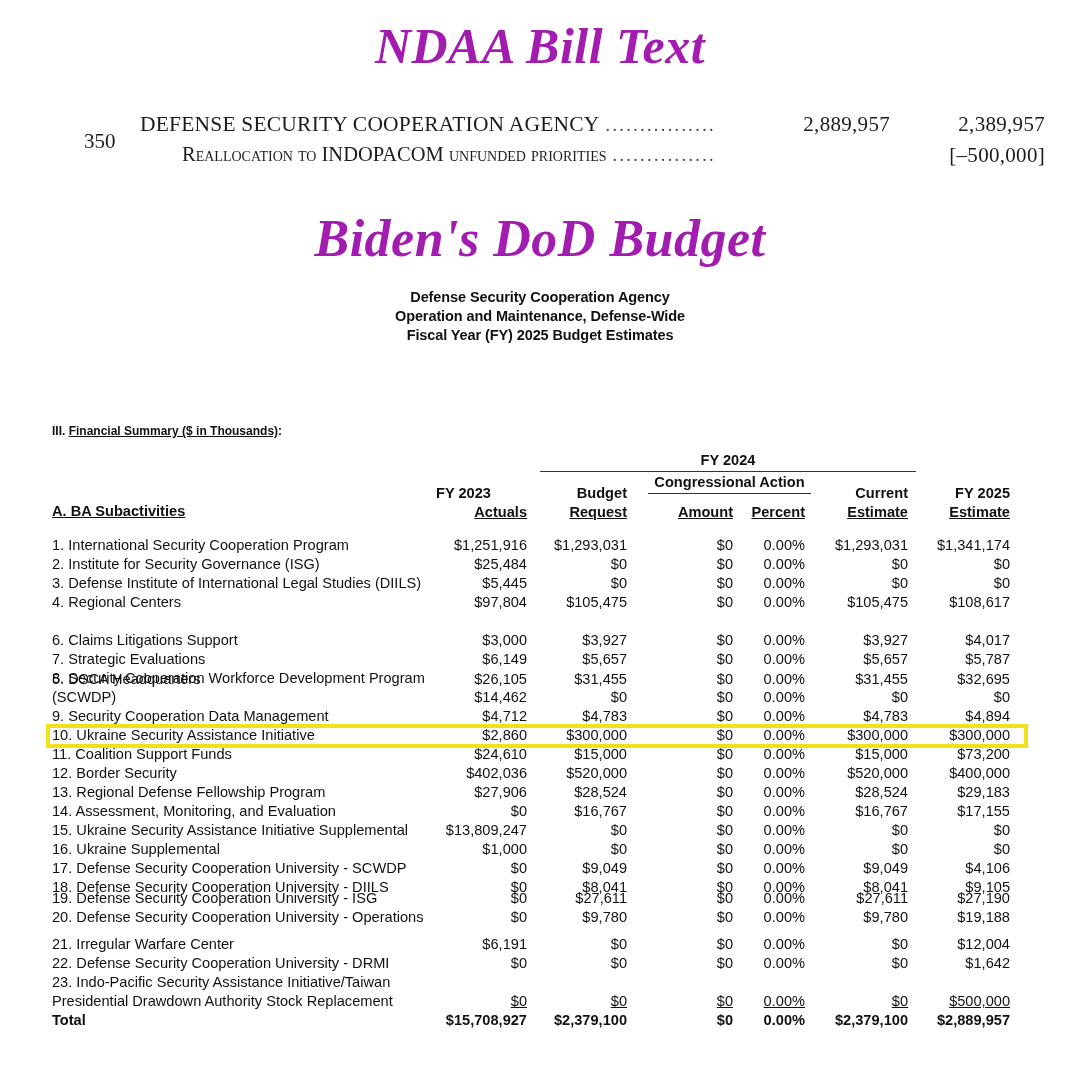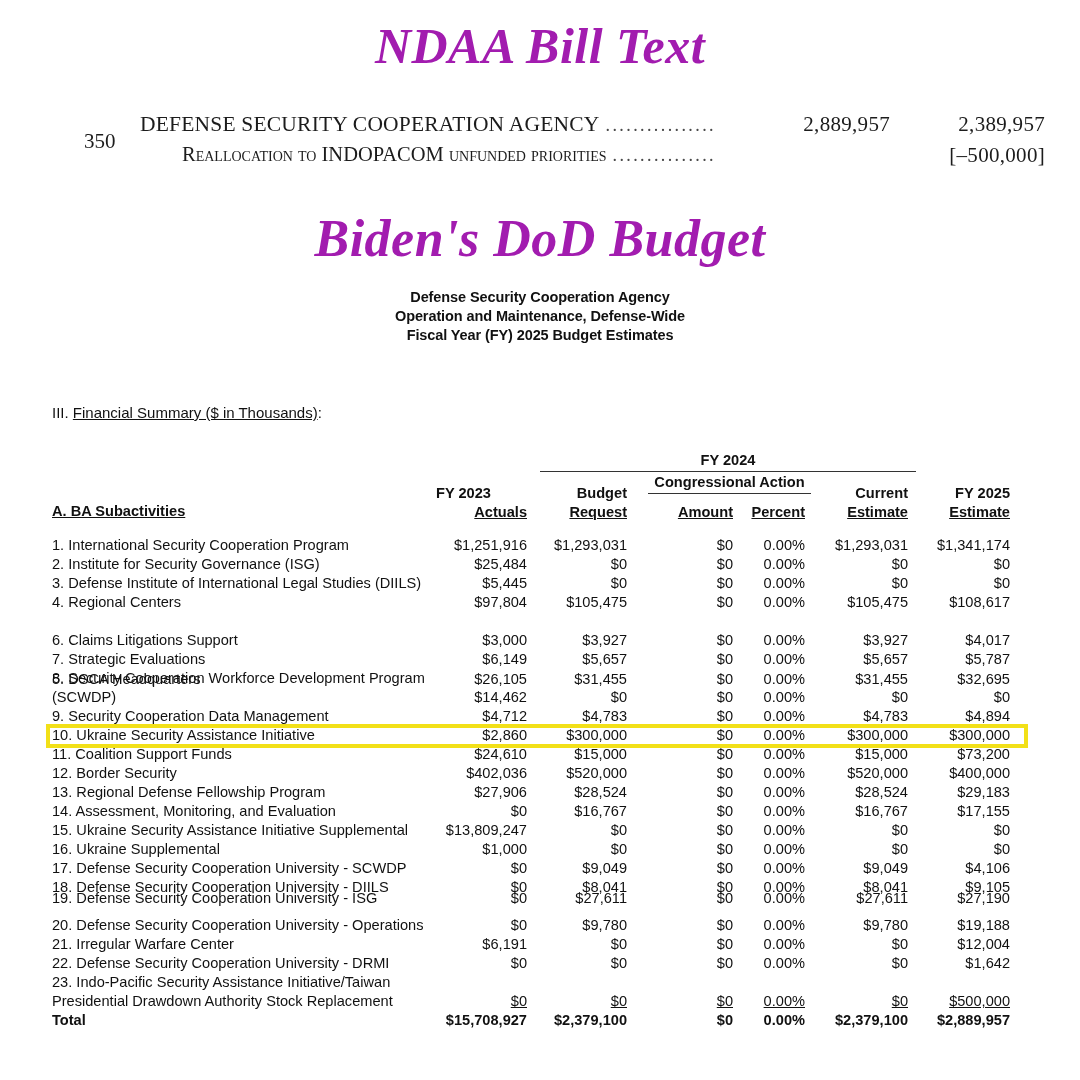--- a/index.html
+++ b/index.html
@@ -108,23 +108,23 @@
     font-size: 14.5px;
     font-weight: bold;
     line-height: 19px;
     letter-spacing: -0.1px;
   }
 
   
   #section-label {
     position: absolute;
     left: 52px;
-    top: 404px;
-    font-size: 15px;
-    font-weight: normal;
+    top: 424px;
+    font-size: 12px;
+    font-weight: bold;
     white-space: nowrap;
   }
   #section-label .u { text-decoration: underline; }
 
   
   #fin-table {
     position: absolute;
     left: 0;
     top: 452px;
     width: 1080px;
@@ -446,21 +446,21 @@
       </div>
       <div class="row" style="position: absolute; top: 353px; height: 19px;">
         <div class="row-label">19. Defense Security Cooperation University - ISG</div>
         <div class="cell c0" style="top: 0px;"><span>$0</span></div>
         <div class="cell c1" style="top: 0px;"><span>$27,611</span></div>
         <div class="cell c2" style="top: 0px;"><span>$0</span></div>
         <div class="cell c3" style="top: 0px;"><span>0.00%</span></div>
         <div class="cell c4" style="top: 0px;"><span>$27,611</span></div>
         <div class="cell c5" style="top: 0px;"><span>$27,190</span></div>
       </div>
-      <div class="row" style="position: absolute; top: 380px; height: 19px;">
+      <div class="row" style="position: absolute; top: 372px; height: 19px;">
         <div class="row-label">20. Defense Security Cooperation University - Operations</div>
         <div class="cell c0" style="top: 0px;"><span>$0</span></div>
         <div class="cell c1" style="top: 0px;"><span>$9,780</span></div>
         <div class="cell c2" style="top: 0px;"><span>$0</span></div>
         <div class="cell c3" style="top: 0px;"><span>0.00%</span></div>
         <div class="cell c4" style="top: 0px;"><span>$9,780</span></div>
         <div class="cell c5" style="top: 0px;"><span>$19,188</span></div>
       </div>
       <div class="row" style="position: absolute; top: 399px; height: 19px;">
         <div class="row-label">21. Irregular Warfare Center</div>

